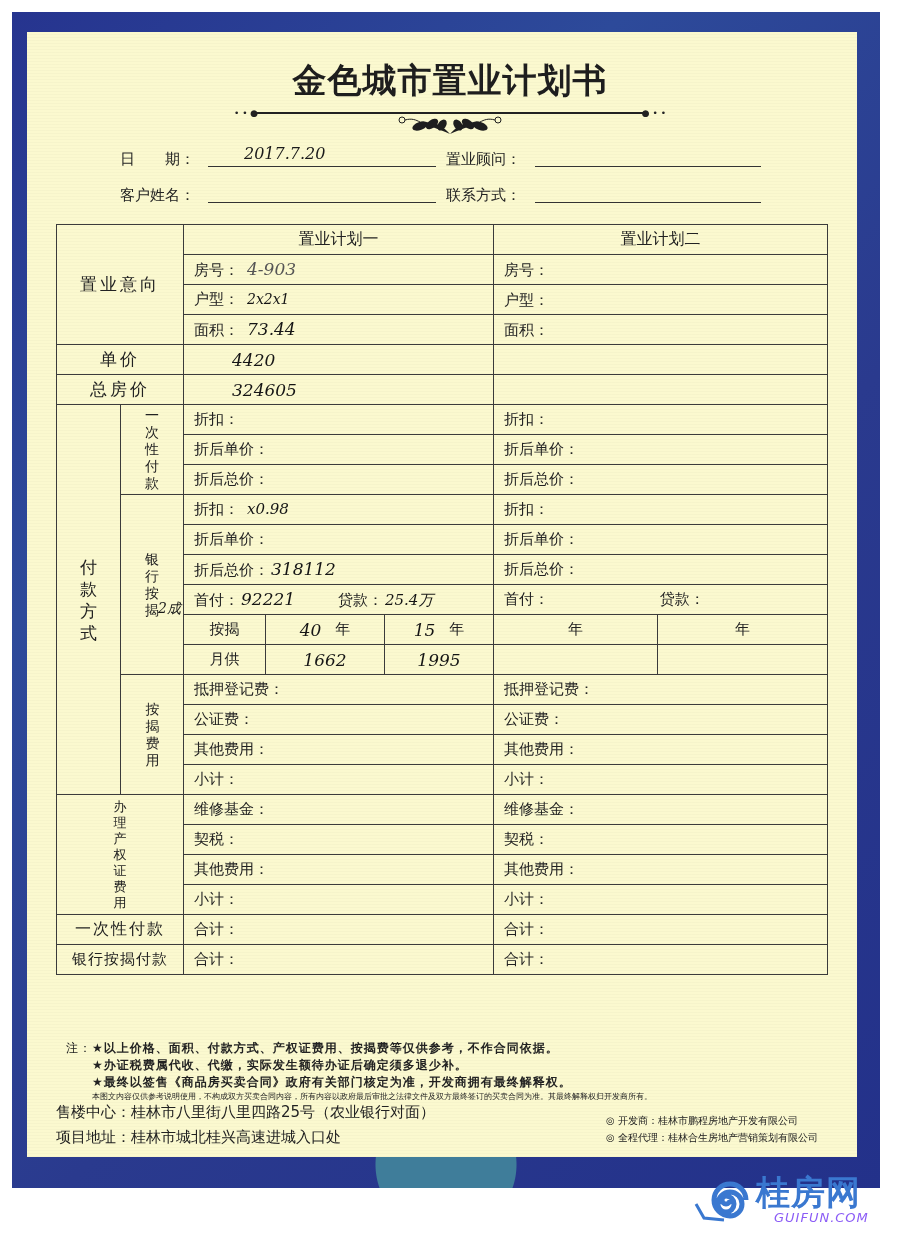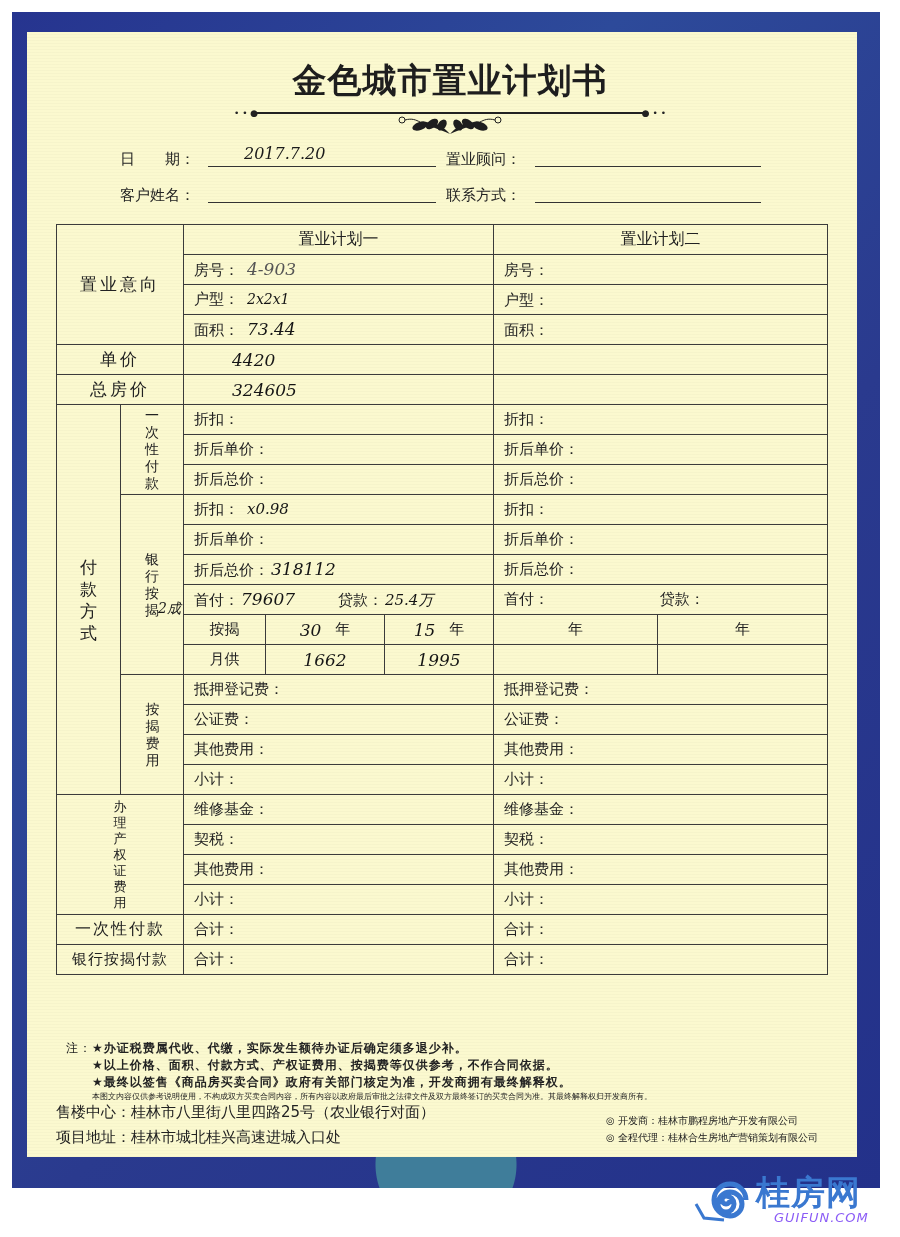--- a/index.html
+++ b/index.html
@@ -149,34 +149,34 @@
   <tr>
     <td colspan="2"><span>折后单价：</span></td>
     <td colspan="2"><span>折后单价：</span></td>
   </tr>
   <tr>
     <td colspan="2"><span>折后总价：</span><span class="hv" style="margin-left:2px;">318112</span></td>
     <td colspan="2"><span>折后总价：</span></td>
   </tr>
   <tr>
     <td colspan="2">
-      <span>首付：</span><span class="hv" style="margin-left:2px;">79607</span>
+      <span>首付：</span><span class="hv" style="margin-left:2px;">92221</span>
       <span style="margin-left:38px;">贷款：</span><span class="hv" style="margin-left:2px;font-size:15px;">25.4万</span>
     </td>
     <td colspan="2">
       <span>首付：</span>
       <span style="margin-left:106px;">贷款：</span>
     </td>
   </tr>
   <tr>
     <td class="c" style="padding:0;width:50px;">按揭</td>
     <td colspan="1" style="padding:0;">
       <div style="display:flex;height:29px;">
         <div style="width:118px;border-right:1.5px solid #3b3b3b;display:flex;align-items:center;justify-content:center;">
-              <span class="hv" style="margin:0 14px 0 0;">30</span>
+              <span class="hv" style="margin:0 14px 0 0;">40</span>
               <span>年</span>
             </div>
         <div style="flex:1;display:flex;align-items:center;justify-content:center;">
               <span class="hv" style="margin:0 14px 0 0;">15</span>
               <span>年</span>
             </div>
       </div>
     </td>
     <td class="c"><span>年</span></td>
     <td class="c"><span>年</span></td>
@@ -243,22 +243,22 @@
     <td colspan="2"><span>合计：</span></td>
     <td colspan="2"><span>合计：</span></td>
   </tr>
 </tbody>
   </table>
 
 <div class="notes">
   <div style="display:flex;">
     <span style="font-weight:normal;">注：</span>
     <div>
+      <div>★以上价格、面积、付款方式、产权证费用、按揭费等仅供参考，不作合同依据。</div>
       <div>★办证税费属代收、代缴，实际发生额待办证后确定须多退少补。</div>
-      <div>★以上价格、面积、付款方式、产权证费用、按揭费等仅供参考，不作合同依据。</div>
       <div>★最终以签售《商品房买卖合同》政府有关部门核定为准，开发商拥有最终解释权。</div>
       <div class="small">本图文内容仅供参考说明使用，不构成双方买卖合同内容，所有内容以政府最后审批之法律文件及双方最终签订的买卖合同为准。其最终解释权归开发商所有。</div>
     </div>
   </div>
 </div>
 
 <div class="addr" style="top:1103px;">售楼中心：桂林市八里街八里四路25号（农业银行对面）</div>
 <div class="addr" style="top:1128px;">项目地址：桂林市城北桂兴高速进城入口处</div>
 <div class="credits" style="top:1114px;">◎ 开发商：桂林市鹏程房地产开发有限公司</div>
 <div class="credits" style="top:1131px;">◎ 全程代理：桂林合生房地产营销策划有限公司</div>

